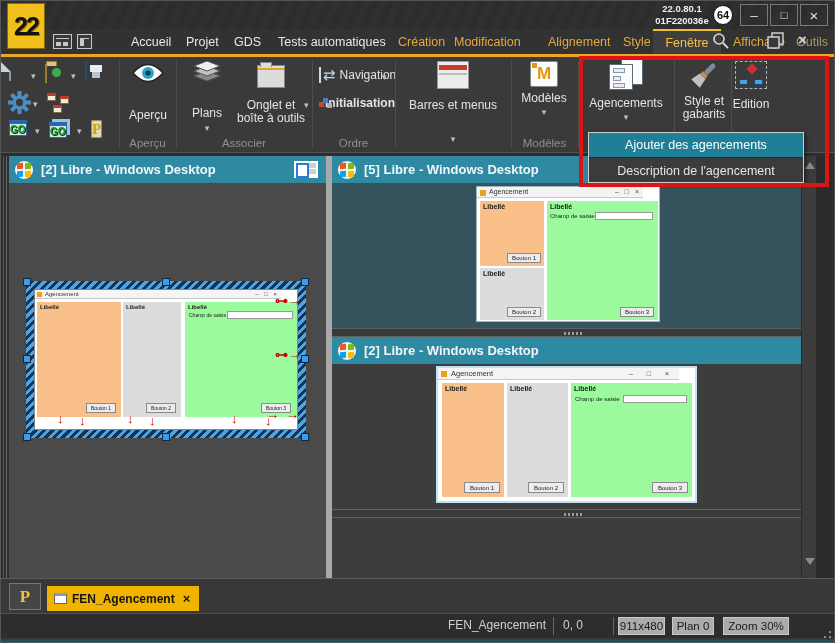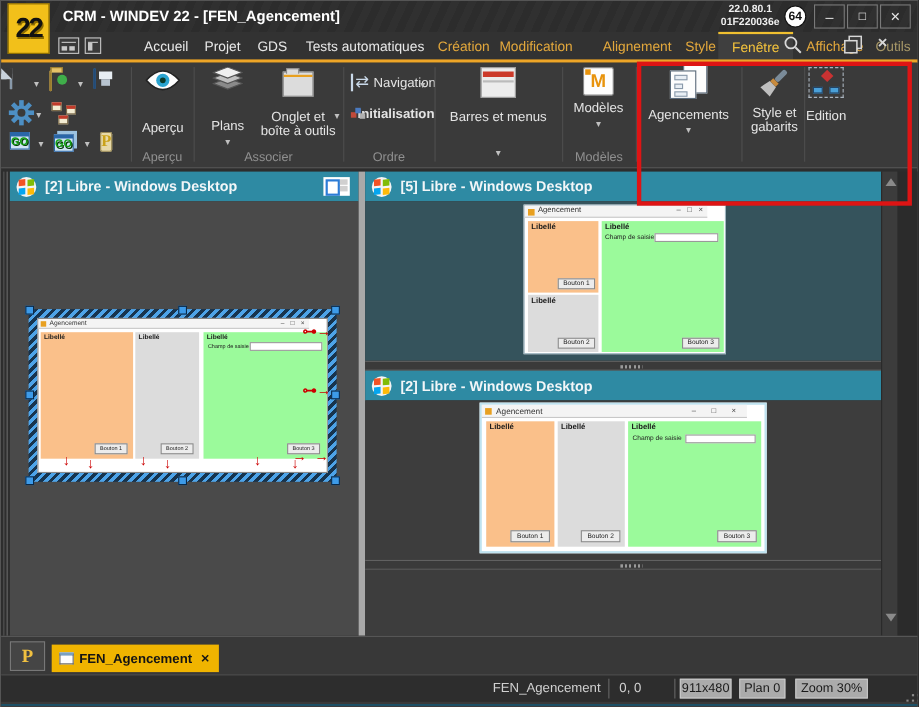--- a/index.html
+++ b/index.html
@@ -153,21 +153,20 @@
     box-shadow:-5px 5px 0 #8a8a8a,0 5px 0 #8a8a8a,5px 5px 0 #8a8a8a,5px 0 0 #8a8a8a;}
   .bottomedge{position:absolute;left:0;top:637px;width:835px;height:6px;
     background:linear-gradient(#3a3a3a 0 2px,#1c5066 2px 4px,#0e0e0e 4px 6px);}
 </style>
 </head>
 <body>
 
 <div id="app">
 
   <div class="titlebar">
-    <div class="apptitle">CRM - WINDEV 22 - [FEN_Agencement]</div>
     <div class="verinfo">
       <div>22.0.80.1</div>
       <div>01F220036e</div>
     </div>
     <div class="badge64">64</div>
     <div class="winbtn" style="left:739px;">–</div>
     <div class="winbtn" style="left:769px;font-size:11px;">□</div>
     <div class="winbtn" style="left:799px;font-size:15px;">×</div>
   </div>
   <div class="logo">22</div>
@@ -333,20 +332,24 @@
     </div>
     <div class="vsep" style="left:730px;"></div>
     <div class="rbtn" style="left:728px;top:4px;width:44px;">
       <span class="ico-edi" style="display:inline-block;">
         <span class="dia"></span><span class="b1"></span><span class="b2"></span>
       </span>
       <div class="rblabel" style="margin-top:5px;">Edition</div>
     </div>
   </div>
 
+  <div class="dropdown">
+    <div class="dditem hl">Ajouter des agencements</div>
+    <div class="dditem">Description de l'agencement</div>
+  </div>
 
   <div class="redbox"></div>
 
   <div class="main">
     <div class="dock">
         <i style="left:2px;"></i>
         <i style="left:5px;background:#6a6a6a;"></i>
       </div>
 
     <div class="phdr" style="left:8px;top:0;width:317px;">

